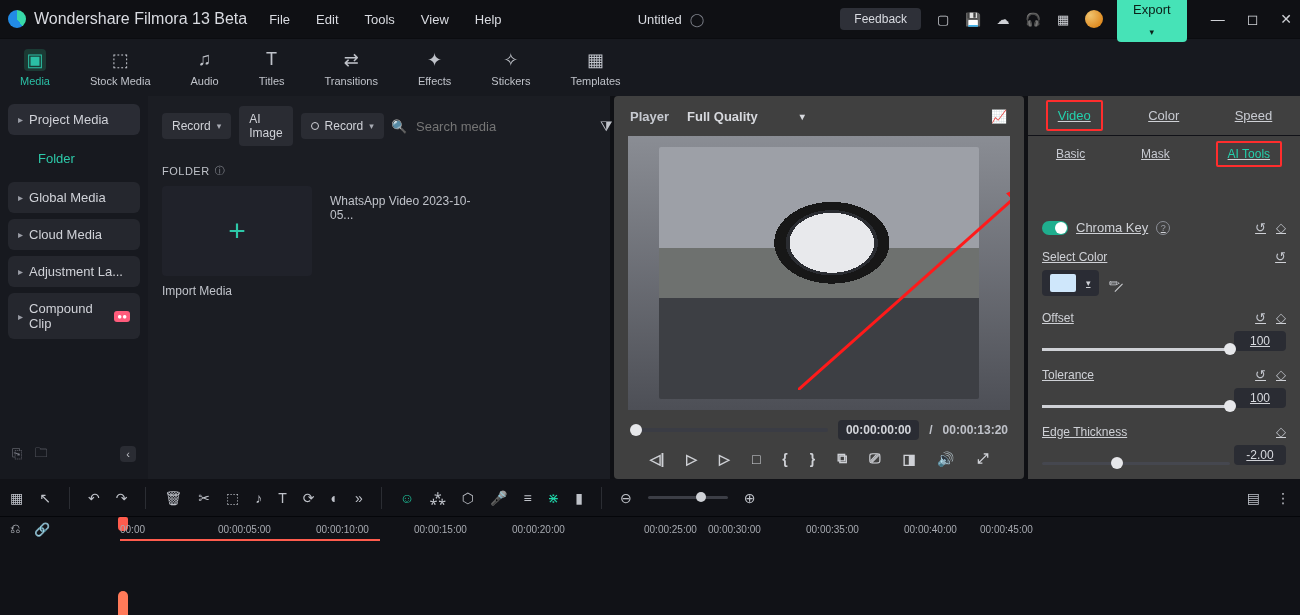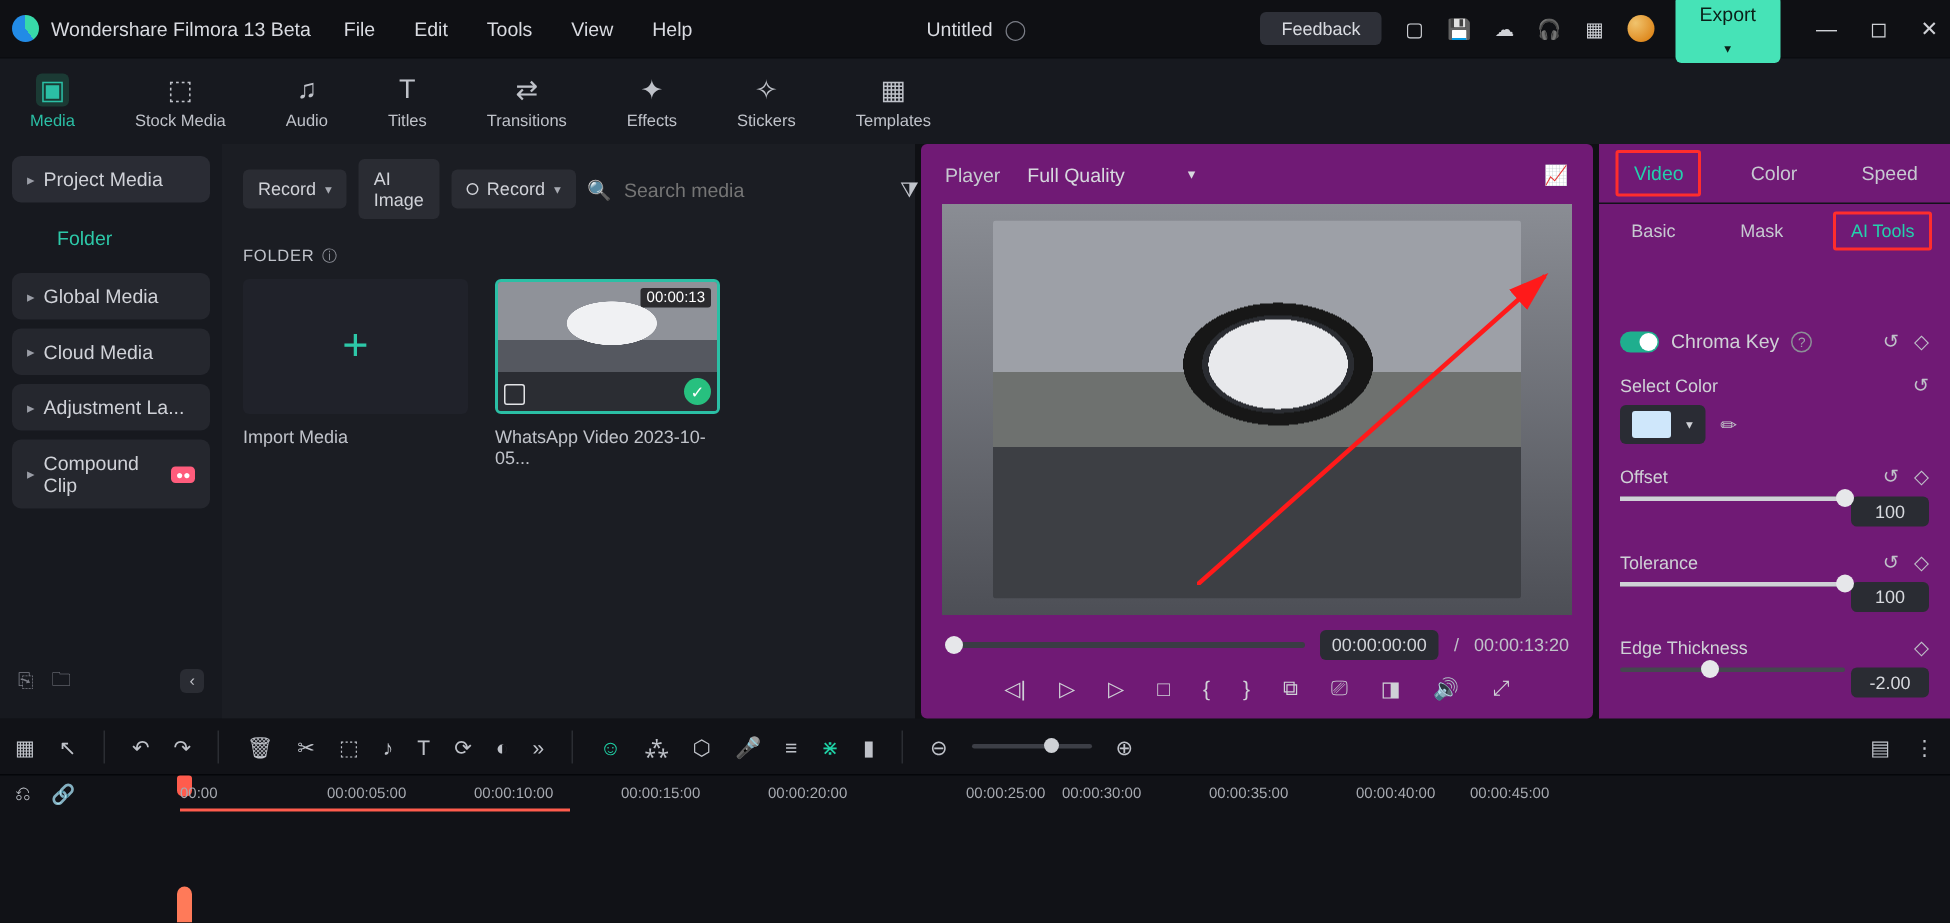--- a/index.html
+++ b/index.html
@@ -1,19 +1,19 @@
 <!DOCTYPE html>
 <html><head>
 <meta charset="utf-8">
 <style>
   * { box-sizing: border-box; margin: 0; padding: 0; font-family: -apple-system, "Segoe UI", Arial, sans-serif; }
   body { width: 1300px; height: 615px; background: #0f1014; color: #cfd1d6; overflow: hidden; font-size: 13px; }
   .titlebar { height: 38px; background: #0f1014; display: flex; align-items: center; padding: 0 8px; }
   .app-logo { width: 18px; height: 18px; border-radius: 50%; background: conic-gradient(#38d9a9 0 40%, #228be6 40% 100%); margin-right: 8px; }
-  .app-title { color: #d9dbe1; font-size: 13px; margin-right: 22px; }
+  .app-title { color: #d9dbe1; font-size: 16px; margin-right: 22px; }
   .menu { display: flex; gap: 26px; }
   .menu span { color: #d9dbe1; font-size: 13px; }
   .title-center { flex: 1; display: flex; justify-content: center; align-items: center; gap: 8px; }
   .title-center .docname { color: #d9dbe1; }
   .title-center .check { color: #7a7d86; }
   .title-right { display: flex; align-items: center; gap: 14px; }
   .feedback-btn { background: #2e3038; color: #d9dbe1; padding: 4px 14px; border-radius: 4px; font-size: 12px; }
   .icon-sm { width: 16px; height: 16px; display: inline-flex; align-items: center; justify-content: center; color: #cfd1d6; }
   .avatar-dot { width: 18px; height: 18px; border-radius: 50%; background: radial-gradient(circle at 30% 30%, #f0c36d, #d97706); }
   .export-btn { background: #46e3b7; color: #0b1f18; padding: 5px 16px; border-radius: 4px; font-size: 13px; display: flex; align-items: center; gap: 10px; font-weight: 500; flex-direction: column; }
@@ -50,58 +50,58 @@
   .cards { display: flex; gap: 18px; }
   .import-card { width: 150px; height: 90px; background: #20222a; border-radius: 4px; display: flex; align-items: center; justify-content: center; }
   .import-card .plus { color: #2dc8a8; font-size: 30px; font-weight: 300; }
   .clip-card { width: 150px; position: relative; }
   .clip-thumb { width: 150px; height: 90px; border: 2px solid #2bbfa5; border-radius: 4px; background: linear-gradient(#6b6e77, #3a3d44); position: relative; overflow: hidden; }
   .clip-thumb .duration { position: absolute; top: 4px; right: 4px; background: rgba(0,0,0,0.7); color: #fff; font-size: 10px; padding: 1px 4px; border-radius: 2px; }
   .clip-thumb .check-ok { position: absolute; bottom: 4px; right: 4px; width: 18px; height: 18px; border-radius: 50%; background: #27c07f; display: flex; align-items: center; justify-content: center; color: #fff; font-size: 11px; }
   .clip-thumb .reel-ic { position: absolute; bottom: 4px; left: 4px; width: 14px; height: 14px; border: 1px solid #e3e4e7; border-radius: 2px; }
   .card-label { margin-top: 8px; font-size: 12px; color: #c0c3ca; }
 
-  .player-pane { flex: 1; background: #701a75; display: flex; flex-direction: column; margin-left: 4px; margin-right: 4px; border-radius: 4px;}
+  .player-pane { flex: 1; background: #404040; display: flex; flex-direction: column; margin-left: 4px; margin-right: 4px; border-radius: 4px; font-weight: bold;}
   .player-hdr { height: 40px; display: flex; align-items: center; padding: 0 16px; }
   .player-hdr .label { color: #c7cad1; margin-right: 18px; }
   .quality-dd { color: #d7d9de; display: flex; align-items: center; gap: 42px; }
   .player-hdr .snap { margin-left: auto; color: #c0c2c8; }
   .viewport { flex: 1; margin: 0 14px; background: linear-gradient(#8a8d94, #4d4f56); position: relative; display: flex; align-items: center; justify-content: center; overflow: hidden;}
   .viewport .vrkid { width: 84%; height: 92%; background: radial-gradient(ellipse 60% 54% at 54% 38%, #e8e9ec 0 22%, #2a2c31 22% 24%, #171717 24% 30%, rgba(0,0,0,0) 30%), linear-gradient(#9da0a7 0 40%, #6e716f 40% 60%, #3d3f44 60% 100%); border-radius: 2px; }
   .annot-arrow { position: absolute; left: 170px; top: 44px; width: 240px; height: 210px; pointer-events: none; }
   .progress-row { display: flex; align-items: center; gap: 10px; padding: 10px 16px 2px; }
   .seek { flex: 1; height: 4px; background: #3a3c44; border-radius: 2px; position: relative; }
   .seek .knob { position: absolute; left: 0; top: -4px; width: 12px; height: 12px; border-radius: 50%; background: #e6e7ea; }
   .time-box { background: #2a2c33; padding: 3px 8px; border-radius: 4px; font-size: 12px; color: #d3d5da;}
   .time-total { color: #bfc2c9; font-size: 12px; }
   .controls-row { display: flex; align-items: center; gap: 22px; padding: 8px 16px 12px; color: #cfd1d6; justify-content: center;}
   .controls-row .ctrl { font-size: 14px; color: #cfd1d6; }
 
-  .inspector { width: 234px; background: #701a75; display: flex; flex-direction: column; }
+  .inspector { width: 272px; background: #404040; display: flex; flex-direction: column; text-decoration: underline; }
   .insp-tabs { height: 40px; display: flex; align-items: center; justify-content: space-around; border-bottom: 1px solid #111218;}
   .insp-tab { color: #c7cad1; font-size: 13px; padding: 6px 10px; }
   .insp-tab.active { color: #23d0ac; }
   .highlight-box { border: 2px solid #ff2d2d; border-radius: 2px; }
   .subtabs { height: 36px; display: flex; align-items: center; justify-content: space-around; }
   .subtab { color: #c7cad1; font-size: 12px; padding: 4px 10px; }
   .subtab.active { color: #23d0ac; }
   .insp-body { flex: 1; overflow-y: auto; padding: 8px 14px 14px; position: relative;}
   .insp-body::-webkit-scrollbar { width: 6px; }
   .chroma-row { display: flex; align-items: center; gap: 8px; margin-bottom: 14px; margin-top: 40px;}
   .toggle { width: 26px; height: 14px; background: #1fae8e; border-radius: 8px; position: relative; }
   .toggle .knob { position: absolute; right: 1px; top: 1px; width: 12px; height: 12px; background: #fff; border-radius: 50%; }
   .help-q { width: 14px; height: 14px; border: 1px solid #8c8f97; border-radius: 50%; font-size: 9px; display: flex; align-items: center; justify-content: center; color: #9fa2aa;}
   .row-icons { margin-left: auto; display: flex; gap: 10px; color: #bfc2c9; }
   .field-label { color: #cfd1d6; font-size: 12px; margin-bottom: 6px; display: flex; align-items: center;}
   .field-label .row-icons { font-size: 13px; }
   .color-sel { display: flex; align-items: center; gap: 10px; margin-bottom: 14px;}
   .swatch-dd { display: flex; align-items: center; background: #2a2c34; border-radius: 4px; padding: 4px 8px; gap: 10px;}
   .swatch { width: 26px; height: 18px; background: #cfe7fb; border-radius: 2px; }
   .eyedrop { color: #c0c2c8; transform: rotate(-45deg); display:inline-block;}
-  .slider-row { display: flex; align-items: flex-start; gap: 4px; margin-bottom: 16px;}
+  .slider-row { display: flex; align-items: flex-end; gap: 4px; margin-bottom: 16px;}
   .slider { flex: 1; height: 3px; background: #45474f; border-radius: 2px; position: relative; }
   .slider .fill { position: absolute; left: 0; top: 0; height: 100%; background: #cfd1d6; }
   .slider .knob { position: absolute; top: -5px; width: 12px; height: 12px; border-radius: 50%; background: #e6e7ea; transform: translateX(-50%);}
   .slider.center .knob { width:12px; height:12px;}
   .valbox { width: 52px; background: #2a2c33; color: #d8dadf; text-align: center; padding: 3px 0; border-radius: 4px; font-size: 12px;}
 
   .timeline { height: 136px; background: #111217; display: flex; flex-direction: column; }
   .tl-toolbar { height: 38px; display: flex; align-items: center; gap: 16px; padding: 0 10px; color: #bfc2c9; border-bottom: 1px solid #05060a;}
   .tl-toolbar .sep { width: 1px; height: 22px; background: #2b2d33; margin: 0 2px;}
   .tl-icon { font-size: 14px; color: #bfc2c9; }
@@ -254,26 +254,20 @@
         <span style="font-size:10px;color:#8c8f97;">ⓘ</span>
       </div>
     <div class="cards">
       <div>
         <div class="import-card">
             <div class="plus">+</div>
           </div>
         <div class="card-label">Import Media</div>
       </div>
       <div class="clip-card">
-        <div class="clip-thumb">
-          <div class="thumb-img"></div>
-          <div class="duration">00:00:13</div>
-          <div class="reel-ic"></div>
-          <div class="check-ok">✓</div>
-        </div>
         <div class="card-label">WhatsApp Video 2023-10-05...</div>
       </div>
     </div>
   </div>
 
   <div class="player-pane">
     <div class="player-hdr">
       <span class="label">Player</span>
       <div class="quality-dd">
           <span>Full Quality</span>

